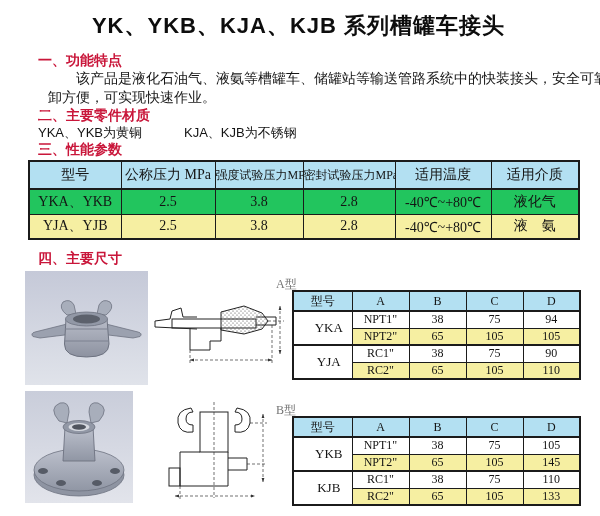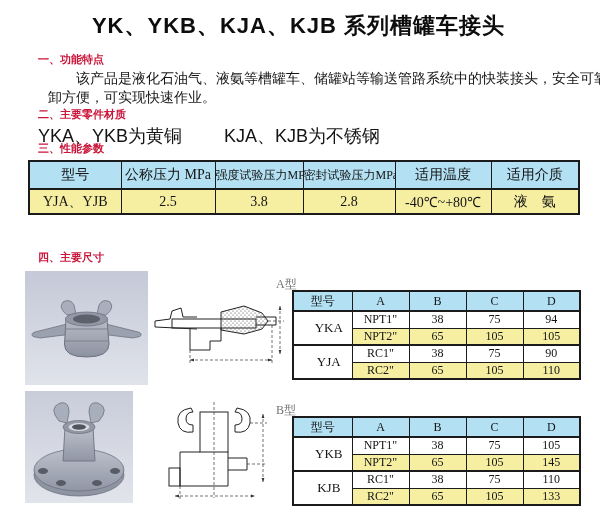--- a/index.html
+++ b/index.html
@@ -8,27 +8,27 @@
     position:relative; background:#ffffff; overflow:hidden;
     font-family:"Liberation Sans", sans-serif; color:#141414;
   }
   .abs { position:absolute; }
 
   .title {
     top:11px; left:0; width:597px; text-align:center;
     font-size:22px; font-weight:bold; letter-spacing:1px; color:#0d0d0d;
   }
   .sec {
-    left:38px; color:#c9163a; font-weight:bold; font-size:11px;
+    left:38px; color:#c9163a; font-weight:bold; font-size:14px;
   }
   .para {
     top:69px; left:6px; width:588px; font-size:14px; line-height:19px;
     text-indent:28px; color:#151515;margin-left:42px;
   }
-  .materials { top:124px; left:38px; font-size:18px; }
+  .materials { top:124px; left:38px; font-size:13px; }
   .materials .gap { display:inline-block; width:42px; }
 
   table { border-collapse:collapse; table-layout:fixed; background:#22c55e; }
   th, td { text-align:center; vertical-align:middle; overflow:hidden; white-space:nowrap; }
 
   
   .perf {
     left:28px; top:160px; width:550px;
     border:2px solid #1b1b1b;
     font-family:"Liberation Serif", serif;
@@ -81,20 +81,28 @@
     <tr>
       <th>型号</th>
       <th>公称压力 MPa</th>
       <th class="small">强度试验压力MPa</th>
       <th class="small">密封试验压力MPa</th>
       <th>适用温度</th>
       <th>适用介质</th>
     </tr>
   </thead>
   <tbody>
+    <tr>
+      <td>YKA、YKB</td>
+      <td>2.5</td>
+      <td>3.8</td>
+      <td>2.8</td>
+      <td>-40℃~+80℃</td>
+      <td>液化气</td>
+    </tr>
     <tr class="yellow">
       <td>YJA、YJB</td>
       <td>2.5</td>
       <td>3.8</td>
       <td>2.8</td>
       <td>-40℃~+80℃</td>
       <td>液　氨</td>
     </tr>
   </tbody>
 </table>

